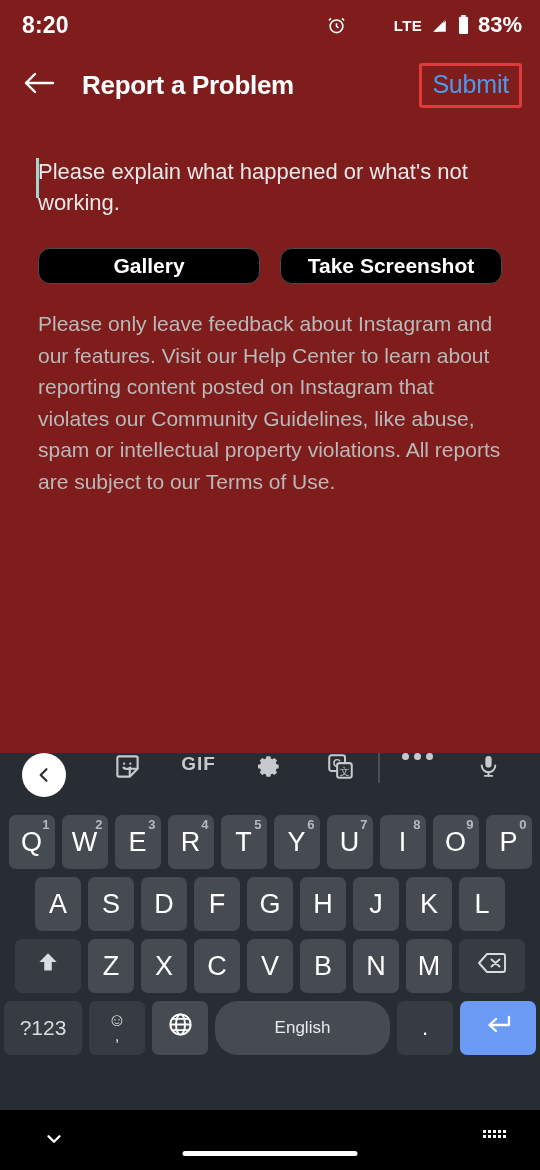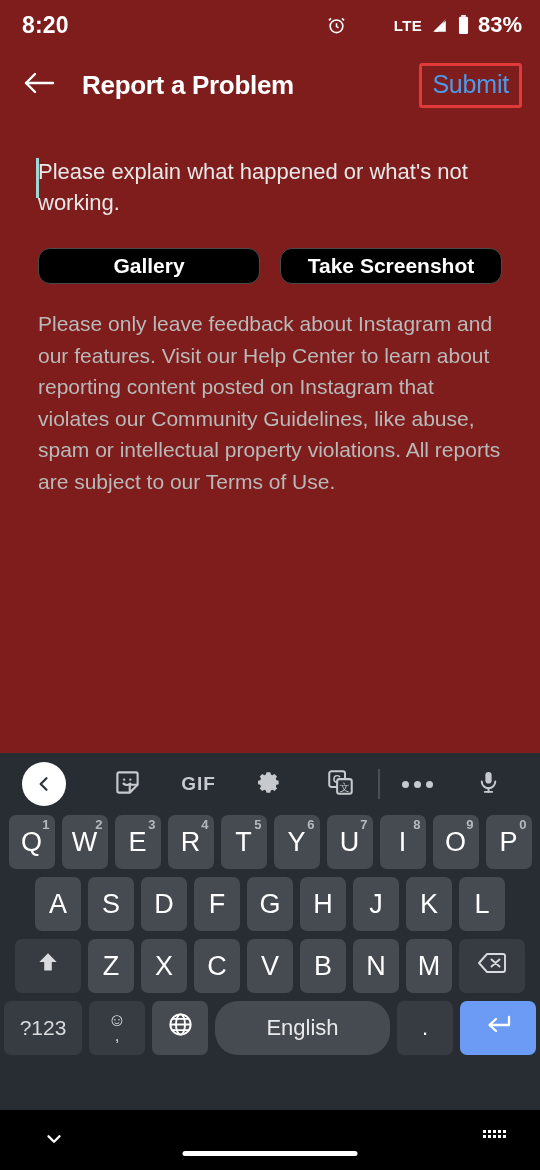--- a/index.html
+++ b/index.html
@@ -33,40 +33,40 @@
   .btn-row { display:flex; gap:20px; margin-top:30px; }
   .obtn { flex:1; height:36px; border:1px solid #4a4a4a; border-radius:12px;
           display:flex; align-items:center; justify-content:center;
           font-size:21px; font-weight:bold; color:#fff; background:#000; }
 
   .disclaimer { margin-top:24px; font-size:21px; line-height:31.5px; color:#b9b9b9; }
 
   
   .keyboard { position:absolute; left:0; bottom:60px; width:540px; height:357px;
               background:#282d33; }
-  .kb-toolbar { height:62px; display:flex; align-items:center; padding:0 16px; }
+  .kb-toolbar { height:62px; display:flex; align-items:flex-start; padding:0 16px; }
   .kb-tool { flex:1; display:flex; align-items:center; justify-content:center; }
   .kb-tool.first { flex:0 0 76px; justify-content:flex-start; }
   .circle-btn { width:44px; height:44px; border-radius:50%; background:#fff;
                 display:flex; align-items:center; justify-content:center; margin-left:6px; }
   .gif-txt { font-size:19px; font-weight:bold; color:#c6cace; letter-spacing:1px; }
   .kb-divider { width:2px; height:30px; background:#4a4f55; margin:0 2px; }
   .dots { display:flex; gap:5px; }
   .dots i { width:7px; height:7px; border-radius:50%; background:#c6cace; display:block; }
 
   .kb-row { display:flex; justify-content:center; gap:7px; padding:0 4px; margin-bottom:8px; }
   .key { position:relative; height:54px; border-radius:7px; background:#464b51;
          display:flex; align-items:center; justify-content:center;
          font-size:27px; color:#fff; }
   .key.letter { width:46px; }
   .key.mid { width:46px; }
   .key sup { position:absolute; top:2px; right:5px; font-size:13px; color:#b5bac0; font-weight:bold; }
   .key.fn { background:#373c42; }
   .key.wide { width:66px; }
-  .key.space { flex:1; max-width:254px; font-size:22px; color:#e9eaec;border-radius:23px; }
+  .key.space { flex:1; max-width:254px; font-size:17px; color:#e9eaec;border-radius:23px; }
   .key.dot { width:56px; background:#373c42; font-size:22px; }
   .key.enter { width:76px; background:#6c9bf5; }
   .key.emoji { width:56px; background:#373c42; flex-direction:column; gap:0; }
   .key.emoji .em-top { font-size:18px; line-height:18px; margin-top:4px; color:#d9dbde; }
   .key.emoji .em-bot { font-size:17px; line-height:14px; margin-bottom:6px; color:#d9dbde; }
   .key.sym { width:78px; background:#373c42; font-size:21px; color:#d9dbde; }
   .key.globe { width:56px; }
   .row3-pad { padding:0 4px; }
 
   

